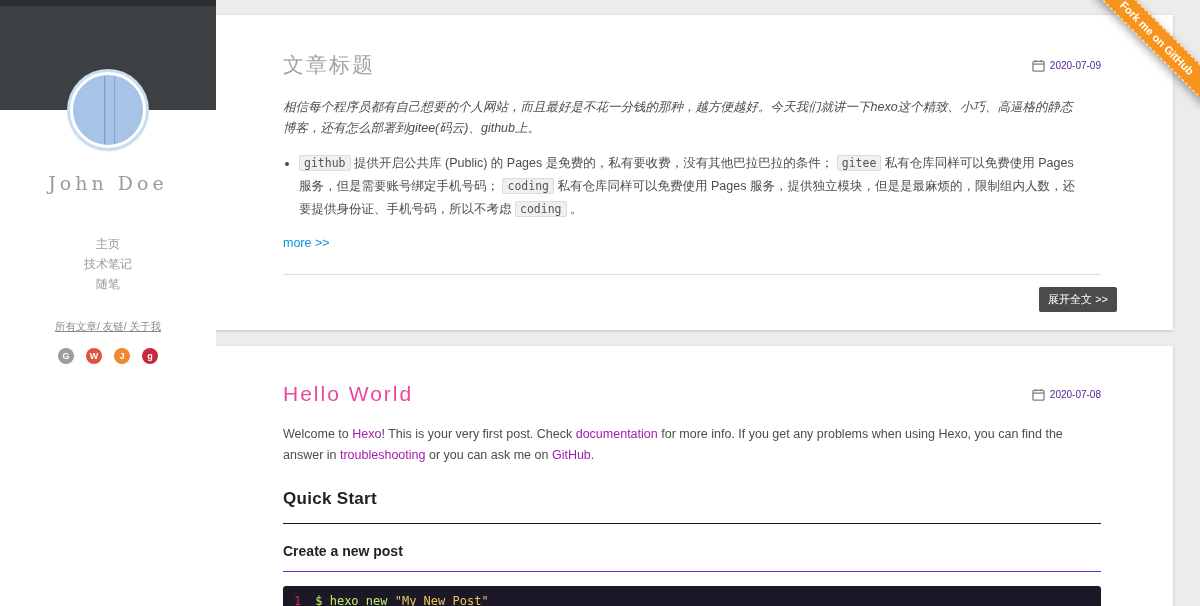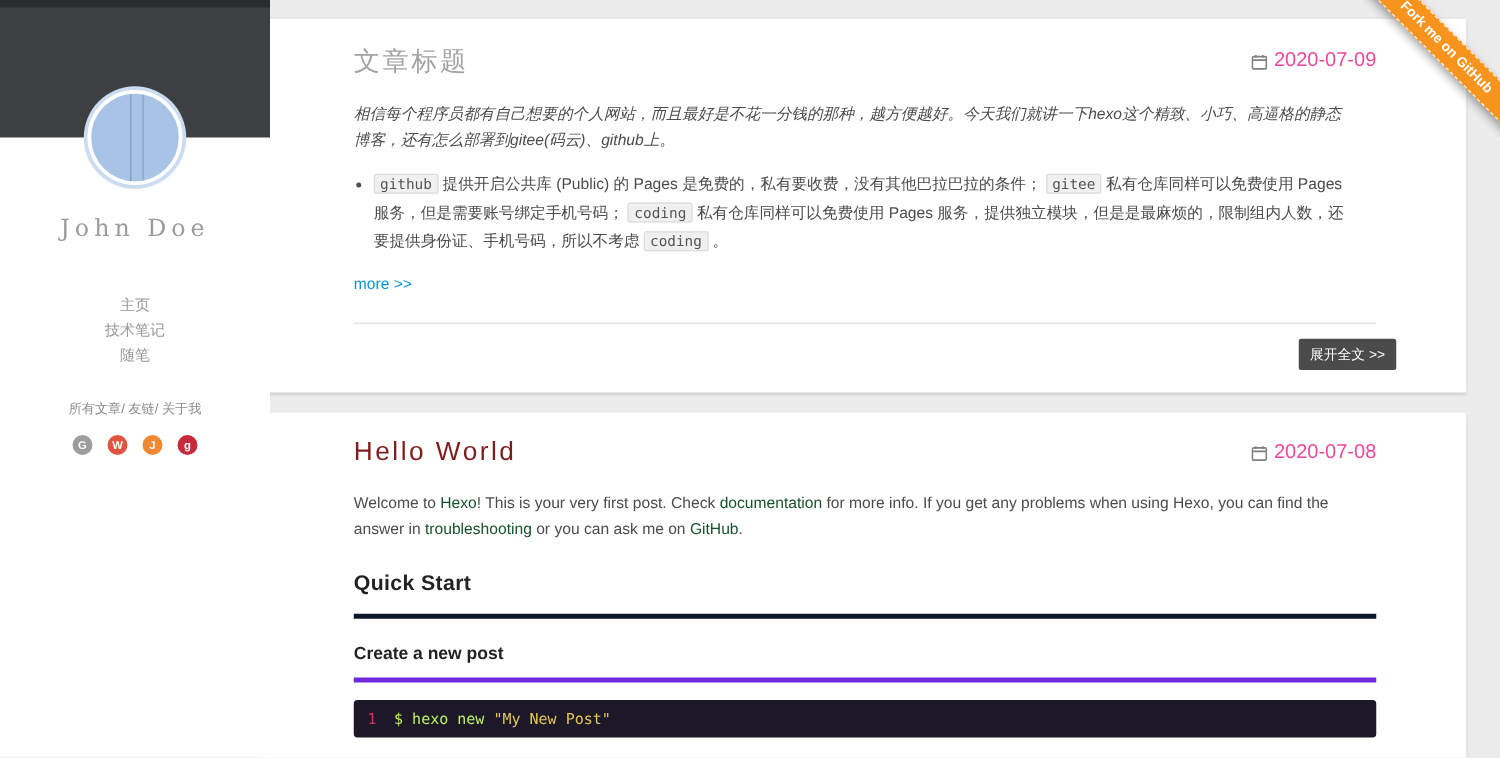--- a/index.html
+++ b/index.html
@@ -34,21 +34,21 @@
   .author-name {
     margin-top: 62px; text-align: center;
     font-family: "DejaVu Serif", "Liberation Serif", serif;
     font-size: 19px; font-weight: 400; letter-spacing: 4px; color: #9b9b9b;
   }
   .side-nav { margin-top: 40px; text-align: center; }
   .side-nav a {
     display: block; font-size: 12px; color: #979797; line-height: 20px;
     text-decoration: none; cursor: pointer;
   }
-  .side-links { margin-top: 26px; text-align: center; font-size: 10.5px; color: #8a8a8a; }
+  .side-links { margin-top: 26px; text-align: center; font-size: 10.5px; color: #8a8a8a; text-decoration: underline; }
   .side-links a { color: #8a8a8a; text-decoration: none; cursor: pointer; }
   .social-row { margin-top: 14px; display: flex; justify-content: center; gap: 12px; }
   .social {
     width: 16px; height: 16px; border-radius: 50%; display: inline-block;
     color: #fff; font-size: 9px; line-height: 16px; text-align: center;
     text-decoration: none; cursor: pointer; font-weight: bold;
   }
   .social.s1 { background: #9d9d9d; }
   .social.s2 { background: #e0543f; }
   .social.s3 { background: #ef8733; }
@@ -58,52 +58,52 @@
   .content { margin-left: 188px; padding: 15px 27px 0 19px; }
   .card {
     position: relative; background: #ffffff; margin-bottom: 16px;
     box-shadow: 0 1px 3px rgba(0,0,0,.18);
   }
   .accent-bar {
     position: absolute; left: 0; top: 0; width: 7px; height: 56px; background: #3b3b3b;
   }
   .post-header {
     display: flex; justify-content: space-between; align-items: center;
-    padding: 20px 72px 0 76px;
-  }
-  .post-title { font-size: 21px; font-weight: 400; letter-spacing: 2px; color: #7f1d1d; cursor: pointer; }
+    padding: 36px 72px 0 76px;
+  }
+  .post-title { font-size: 21px; font-weight: 400; letter-spacing: 2px; color: #ec4899; cursor: pointer; }
   .post-title.muted { color: #a3a3a3; }
-  .post-date { display: flex; align-items: center; gap: 5px; font-size: 16px; color: #ec4899; }
+  .post-date { display: flex; align-items: center; gap: 5px; font-size: 10px; color: #4c1d95; }
   .cal-icon { width: 13px; height: 13px; display: inline-block; }
   .post-body { font-size: 12.5px; line-height: 1.7; color: #4c4c4c; }
   .intro { margin: 18px 88px 0 76px; font-style: italic; }
   .bullet-list { margin: 12px 88px 0 76px; padding-left: 16px; line-height: 1.85; }
   .code-chip {
     font-family: "DejaVu Sans Mono", "Liberation Mono", monospace;
     background: #f0f0f0; border: 1px solid #dcdcdc; border-radius: 2px;
     padding: 0 4px; font-size: 11.5px; color: #555;
   }
   .more-link {
     display: inline-block; margin: 12px 0 0 76px; font-size: 12.5px;
     color: #0a95d5; text-decoration: none; cursor: pointer;
   }
   .divider { border: none; border-top: 1px solid #dddddd; margin: 20px 72px 0 76px; }
   .expand-row { text-align: right; padding: 12px 56px 18px; }
   .expand-btn {
     display: inline-block; background: #4b4b4b; color: #ffffff; font-size: 11px;
     padding: 5px 9px; border: none; border-radius: 2px; cursor: pointer;
   }
   .welcome { margin: 18px 88px 0 76px; }
-  .text-link { color: #14532d; text-decoration: none; cursor: pointer; }
+  .text-link { color: #a21caf; text-decoration: none; cursor: pointer; }
   .h2-section {
-    margin: 18px 72px 0 76px; padding-bottom: 9px; border-bottom: 4px solid #0f172a;
+    margin: 18px 72px 0 76px; padding-bottom: 9px; border-bottom: 1px solid #0f172a;
     font-size: 17px; font-weight: bold; color: #222; letter-spacing: .3px;
   }
   .h3-section {
-    margin: 16px 72px 0 76px; padding-bottom: 8px; border-bottom: 4px solid #6d28d9;
+    margin: 16px 72px 0 76px; padding-bottom: 8px; border-bottom: 1px solid #6d28d9;
     font-size: 14px; font-weight: bold; color: #222;
   }
   .highlight {
     margin: 14px 72px 0 76px; background: #1c1827; border-radius: 3px;
     display: flex; font-family: "DejaVu Sans Mono", "Liberation Mono", monospace;
     font-size: 12px; line-height: 30px; overflow: hidden;
   }
   .highlight .gutter { color: #d6325a; padding: 0 6px 0 11px; user-select: none; }
   .highlight .code { padding: 0 8px; white-space: pre; }
   .highlight .cmd { color: #bef264; }

